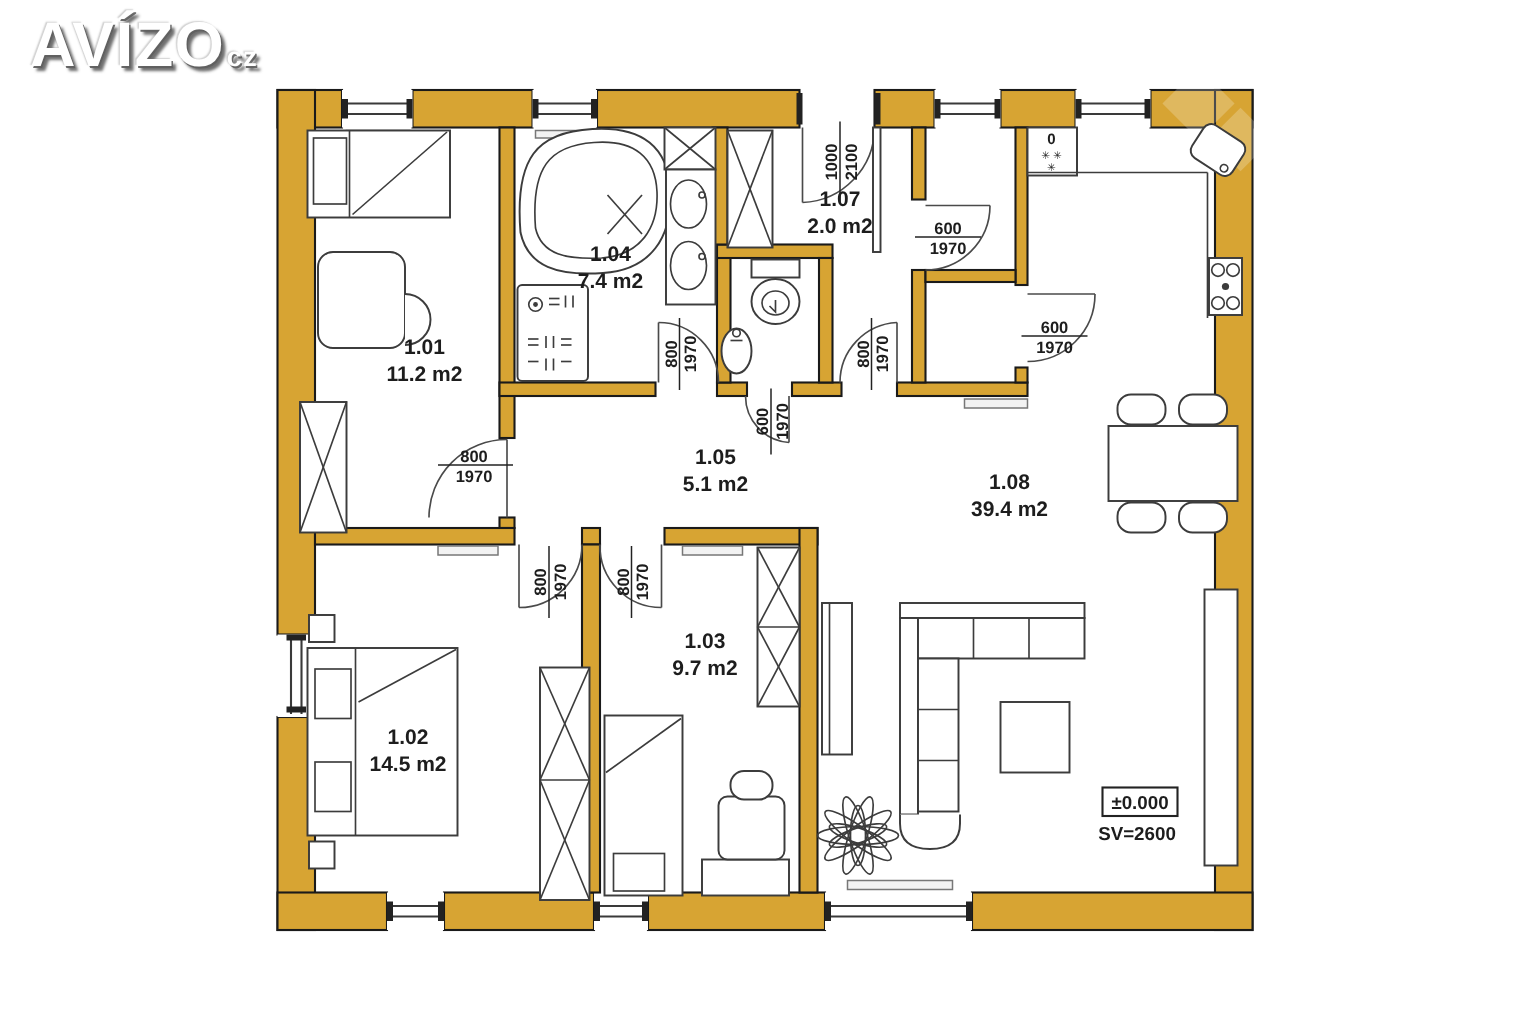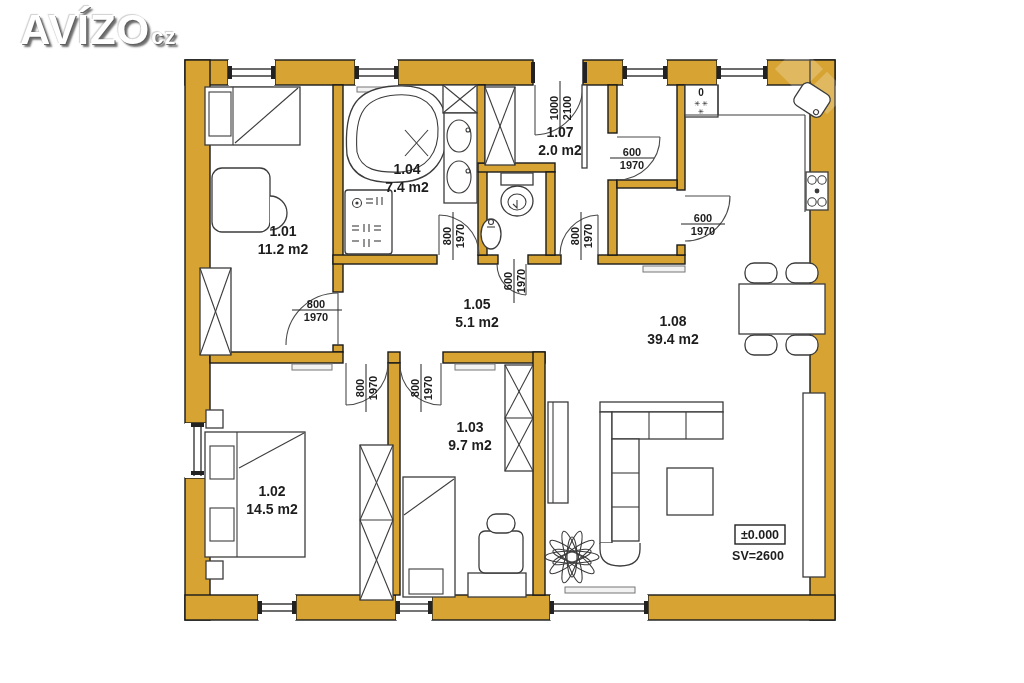--- a/index.html
+++ b/index.html
@@ -2,21 +2,21 @@
 <html><head>
 <meta charset="utf-8">
 <style>
   html,body{margin:0;padding:0;background:#fff;}
   .stage{position:relative;width:1024px;height:683px;background:#ffffff;overflow:hidden;
          font-family:"Liberation Sans", sans-serif;}
   .logo{position:absolute;top:6px;left:20px;z-index:5;color:#ffffff;font-weight:800;
         font-size:42px;letter-spacing:1px;
         text-shadow:3px 3px 2px rgba(95,95,95,.9), -1px -1px 1px rgba(150,150,150,.45),
                     1px 1px 0 rgba(70,70,70,.8);}
-  .logo .cz{font-size:22px;font-weight:800;margin-left:1px;}
+  .logo .cz{font-size:18px;font-weight:800;margin-left:1px;}
   svg{position:absolute;left:0;top:0;}
   svg text{font-family:"Liberation Sans", sans-serif;fill:#1d1d1d;}
   .rid,.rarea{font-size:14px;font-weight:600;text-anchor:middle;}
   .dlab{font-size:11px;font-weight:600;text-anchor:middle;}
   .dline{stroke:#222;stroke-width:1;}
   .wall{fill:#d7a433;stroke:#1a1a1a;stroke-width:1.4;}
   .win{fill:#ffffff;stroke:none;}
   .wline{stroke:#3a3a3a;stroke-width:1.4;fill:none;}
   .jamb{fill:#222;}
   .furn{fill:#ffffff;stroke:#3c3c3c;stroke-width:1.3;}

